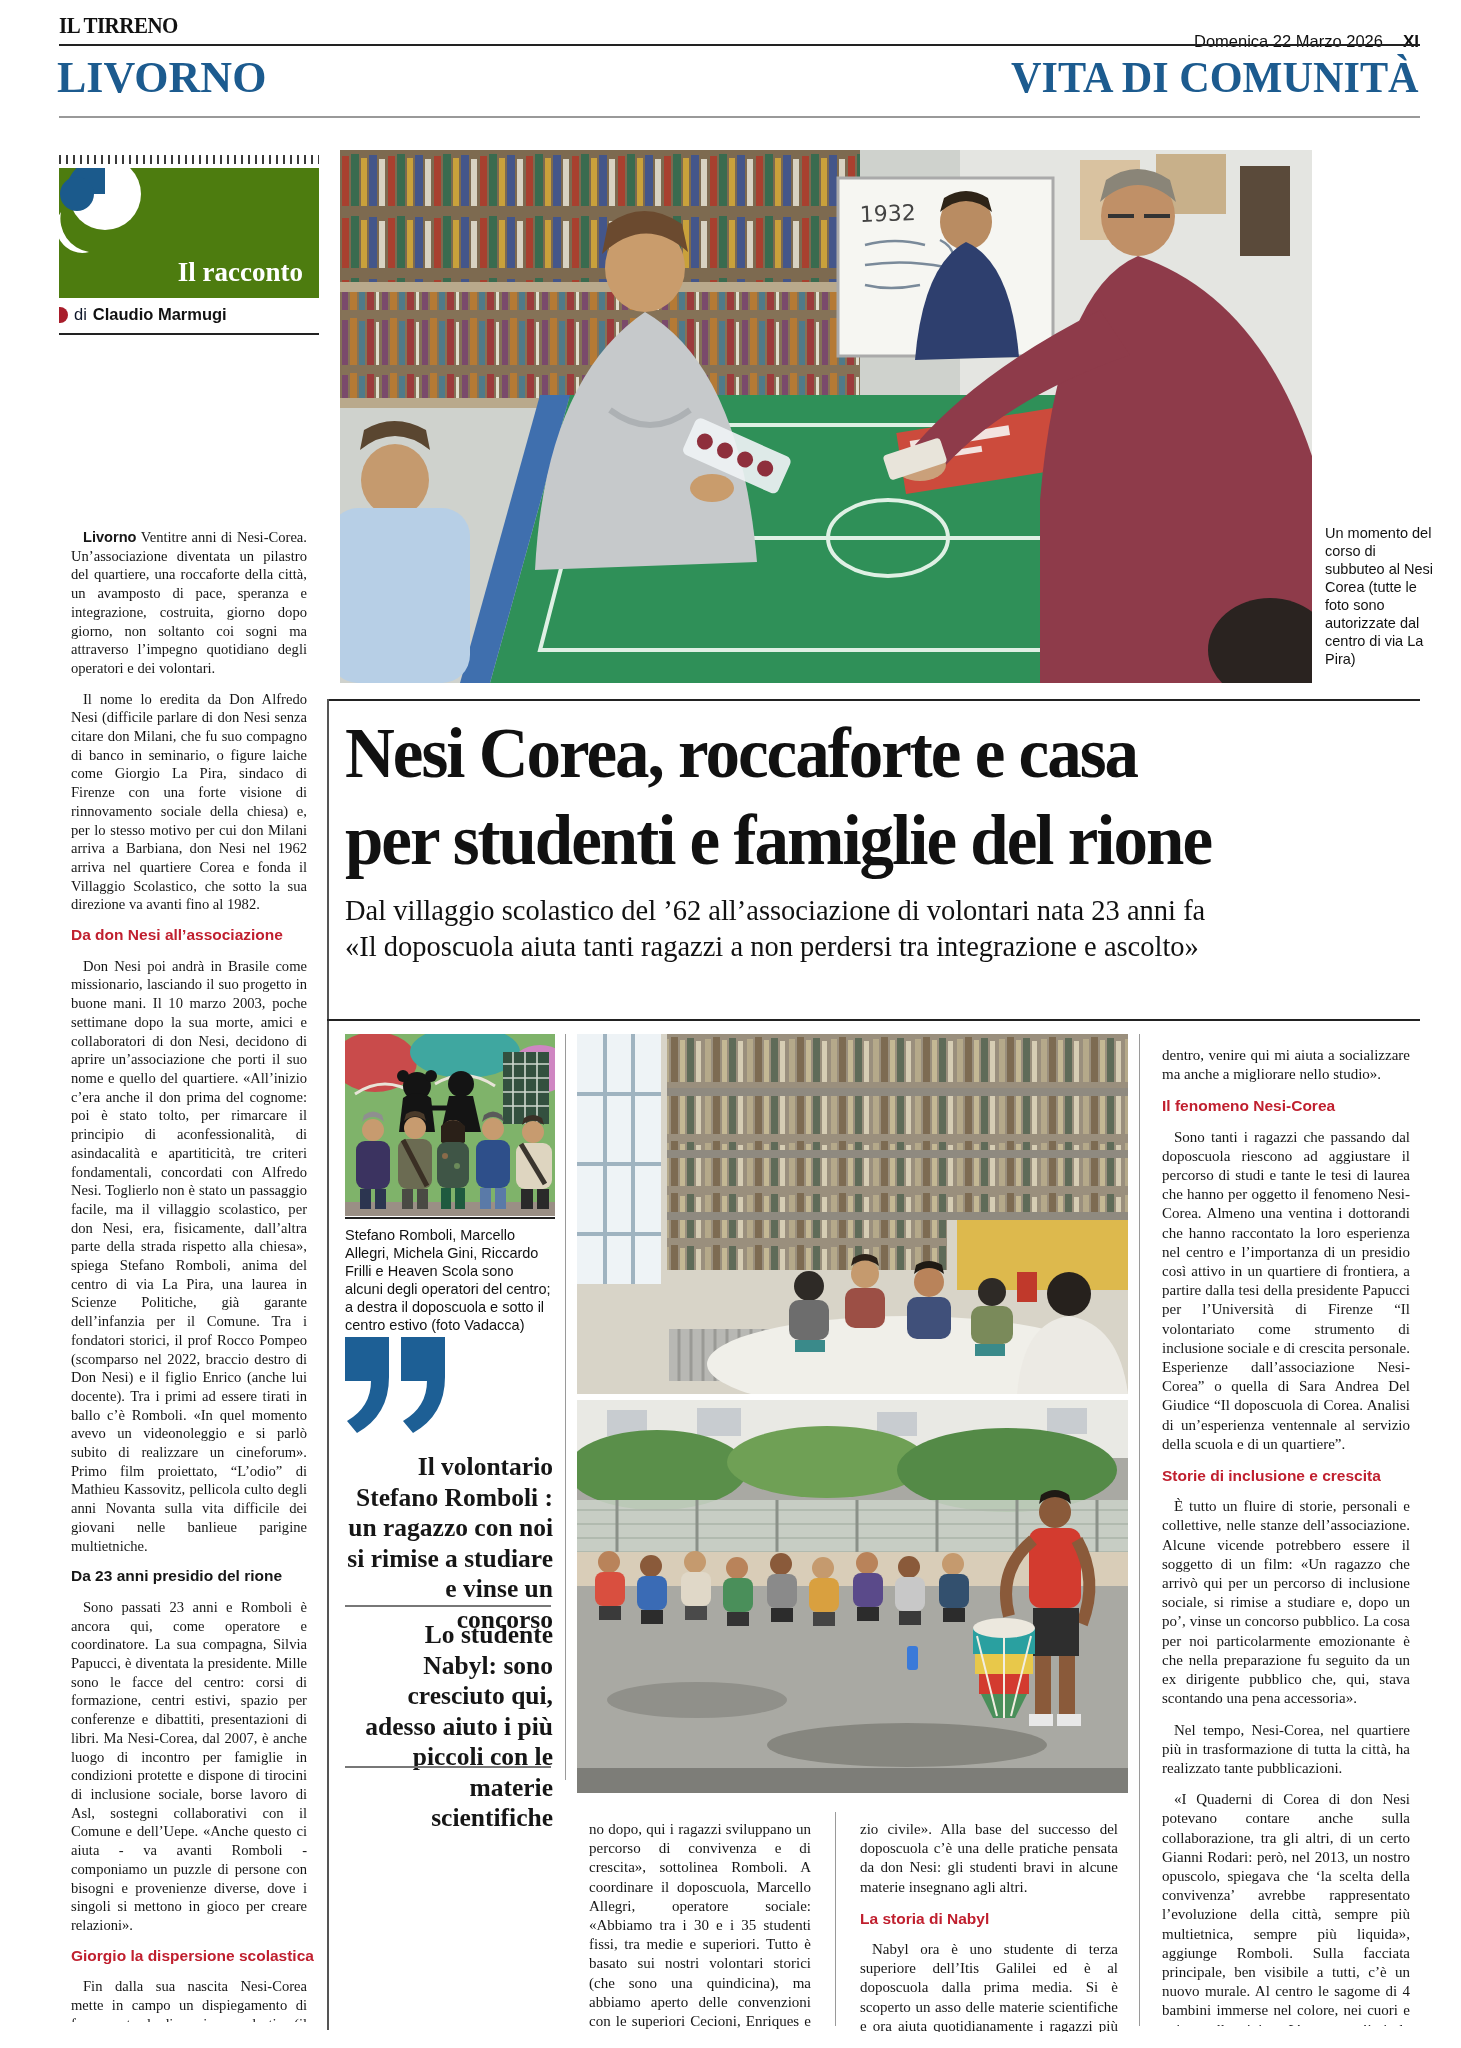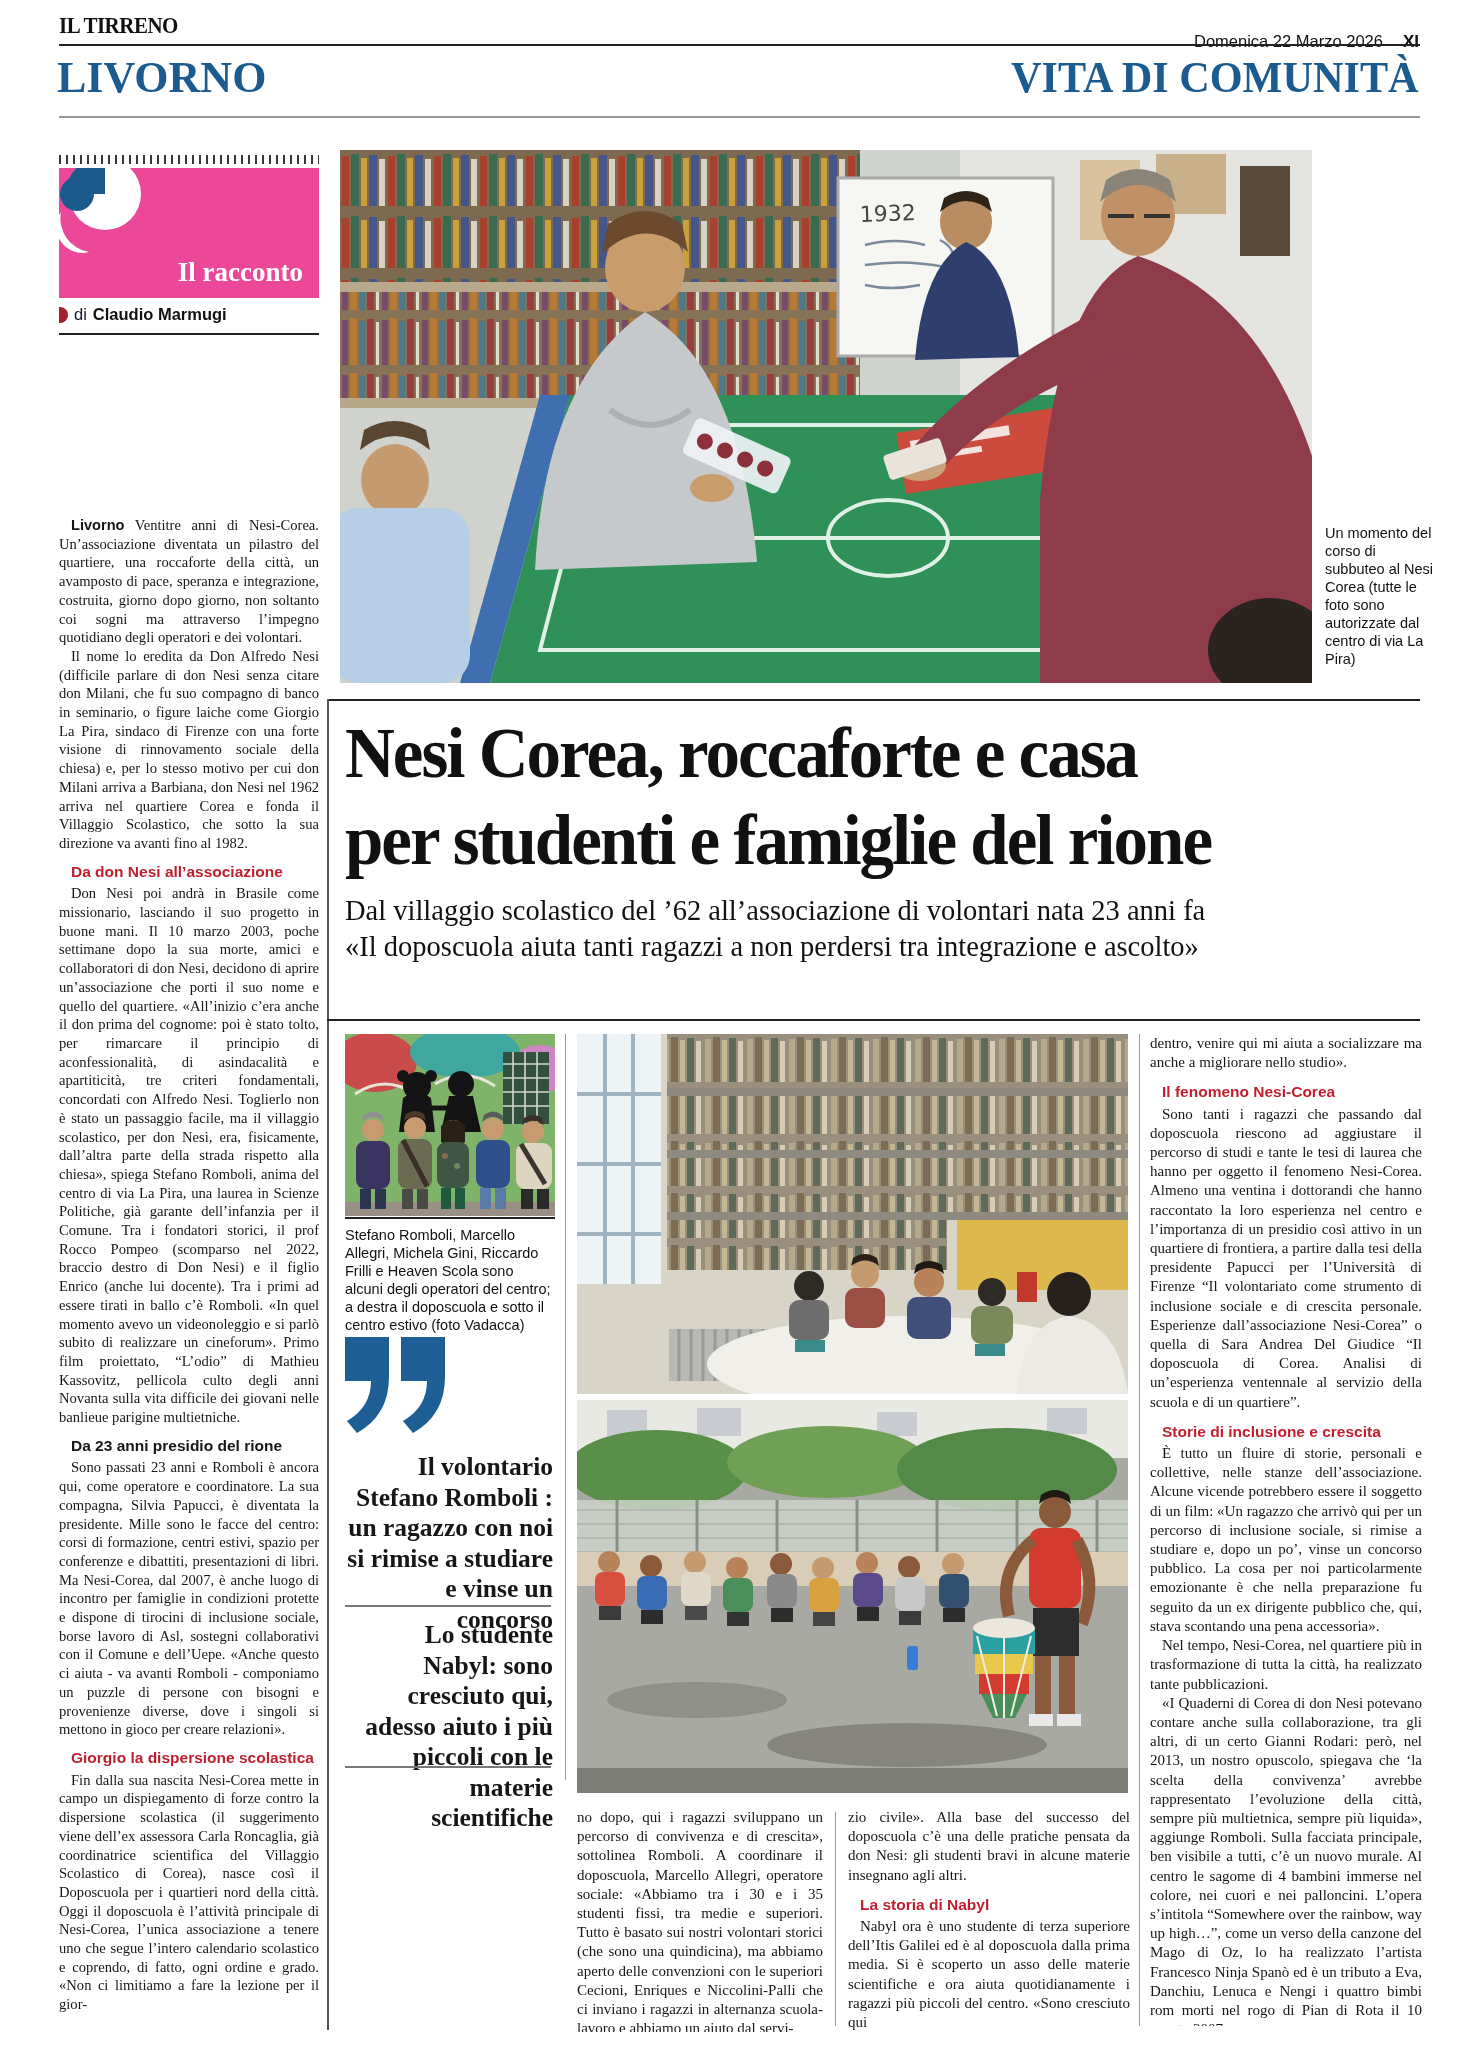--- a/index.html
+++ b/index.html
@@ -9,29 +9,29 @@
   .rule{background:#222;}
   .vrule{background:#555;}
   
   .masthead{font-family:"Liberation Serif",serif;font-weight:bold;font-size:21px;letter-spacing:-0.5px;color:#111;transform:scaleY(1.05);transform-origin:left top;}
   .dateline{font-family:"Liberation Sans",sans-serif;font-size:16.5px;color:#111;}
   .pageno{font-family:"Liberation Sans",sans-serif;font-weight:bold;font-size:17px;color:#111;margin-left:20px;}
   .section-title{font-family:"Liberation Serif",serif;font-weight:bold;font-size:44px;color:#1c5b8f;letter-spacing:0;}
   .section-title.right{font-weight:bold;transform:scaleX(.96);transform-origin:right top;}
   
   .tickrow{height:9px;background:repeating-linear-gradient(90deg,#3a3a3a 0 1.8px,transparent 1.8px 7px);}
-  .kicker-box{background:#ec4899;}
+  .kicker-box{background:#4d7c0f;}
   .kicker-label{position:absolute;right:16px;bottom:10px;color:#fff;font-family:"Liberation Serif",serif;font-weight:bold;font-size:27px;}
   .byline{font-family:"Liberation Sans",sans-serif;font-size:16.5px;color:#222;display:flex;align-items:center;gap:6px;}
   .byline b{font-weight:bold;color:#111;}
   .byline .di{color:#0f172a;}
   .byline-marker{width:9px;height:16px;background:#a81d2b;border-radius:0 8px 8px 0;display:inline-block;}
   
   .body-col{font-family:"Liberation Serif",serif;text-align:justify;color:#161616;overflow:hidden;}
-  .body-col p{margin:0;text-indent:12px;}
+  .body-col p{margin:12px;text-indent:12px;}
   .lead-label{font-family:"Liberation Sans",sans-serif;font-weight:bold;}
   .subhead{font-family:"Liberation Sans",sans-serif;font-weight:bold;font-size:15.5px;margin:10px 0 3px 0;text-indent:12px;text-align:left;}
   .subhead.red{color:#c01f2e;}
   .subhead.black{color:#161616;}
   .col-left{font-size:14.6px;line-height:18.7px;}
   .col-std{font-size:15px;line-height:19.2px;}
   
   .headline{font-family:"Liberation Serif",serif;font-weight:bold;color:#111;font-size:69px;line-height:87px;letter-spacing:-2px;transform:scaleY(1.04);transform-origin:left top;white-space:nowrap;}
   .deck{font-family:"Liberation Serif",serif;font-size:28.5px;line-height:36px;color:#111;white-space:nowrap;}
   

